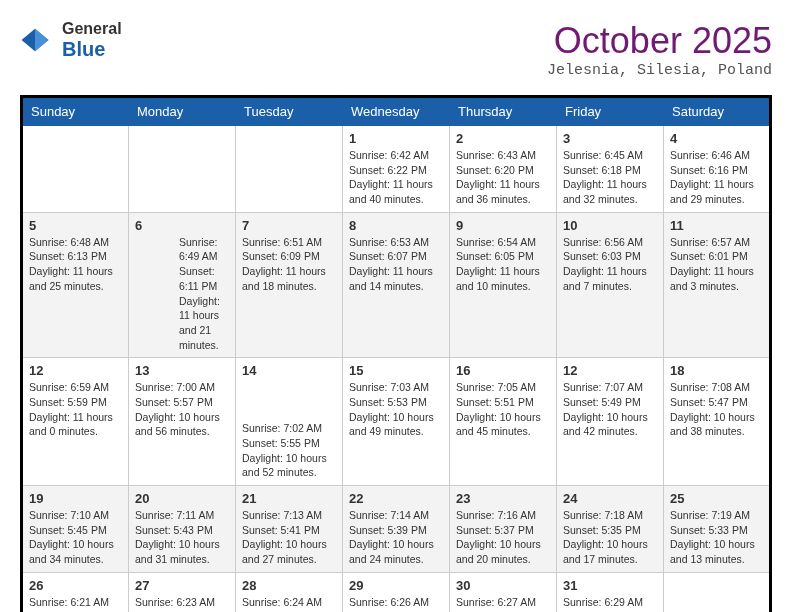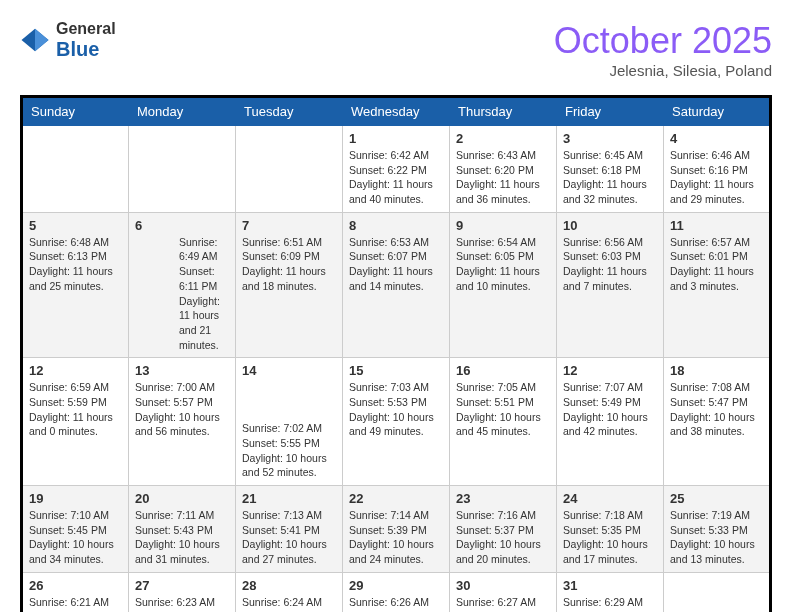--- a/index.html
+++ b/index.html
@@ -12,21 +12,21 @@
     }
     .header {
       display: flex;
       justify-content: space-between;
       align-items: flex-start;
       margin-bottom: 16px;
     }
     .logo {
       display: flex;
       align-items: center;
-      gap: 6px;
+      gap: 12px;
     }
     .logo-text {
       display: flex;
       flex-direction: column;
       line-height: 1.1;
     }
     .logo-general {
       font-size: 16px;
       font-weight: bold;
       color: #333;
@@ -39,25 +39,26 @@
     .logo-icon {
       width: 30px;
       height: 30px;
     }
     .title-block {
       text-align: right;
     }
     .month-title {
       font-size: 36px;
       font-weight: 300;
-      color: #8b5cf6;
+      color: #701a75;
     }
     .location {
       font-size: 15px;
       color: #555;
+      font-family: Liberation Mono, monospace;
     }
     .calendar {
       width: 100%;
       border-collapse: collapse;
       border: 3px solid #000000;
     }
     .calendar th {
       background: #1a5fa8;
       color: #fff;
       text-align: left;

